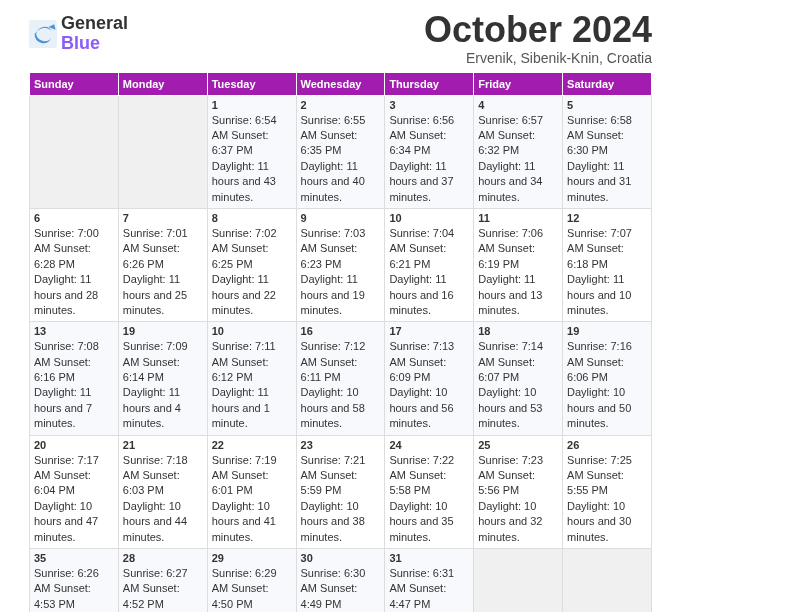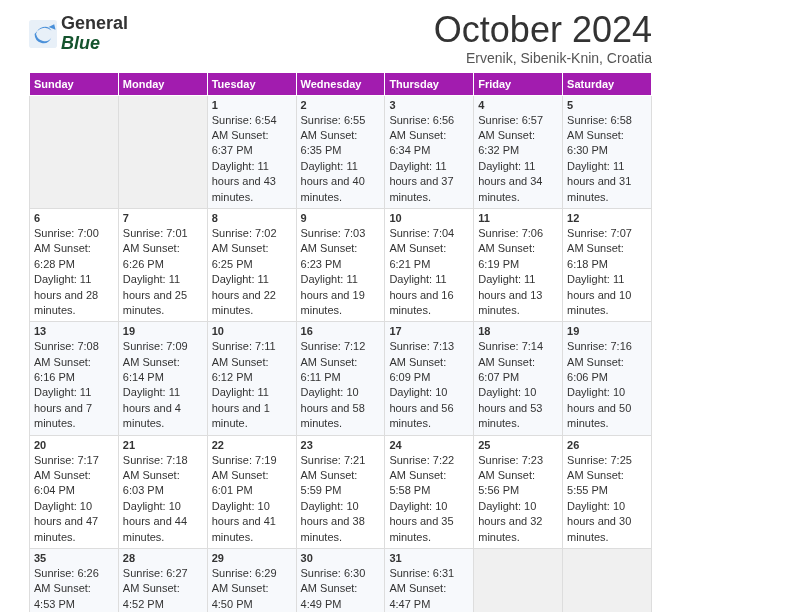--- a/index.html
+++ b/index.html
@@ -26,32 +26,32 @@
       margin-top: 4px;
     }
     .logo-text {
       display: flex;
       flex-direction: column;
       font-size: 18px;
       font-weight: bold;
       line-height: 1.1;
     }
     .logo-general { color: #333; }
-    .logo-blue { color: #14532d; font-style: italic; }
+    .logo-blue { color: #8b5cf6; }
     .logo-icon {
       width: 28px;
       height: 28px;
       margin-right: 4px;
     }
     .title-block {
       text-align: right;
     }
     .month-title {
       font-size: 36px;
-      font-weight: normal;
+      font-weight: bold;
       color: #333;
       line-height: 1.1;
     }
     .subtitle {
       font-size: 14px;
       color: #555;
     }
     table {
       width: 100%;
       border-collapse: collapse;

